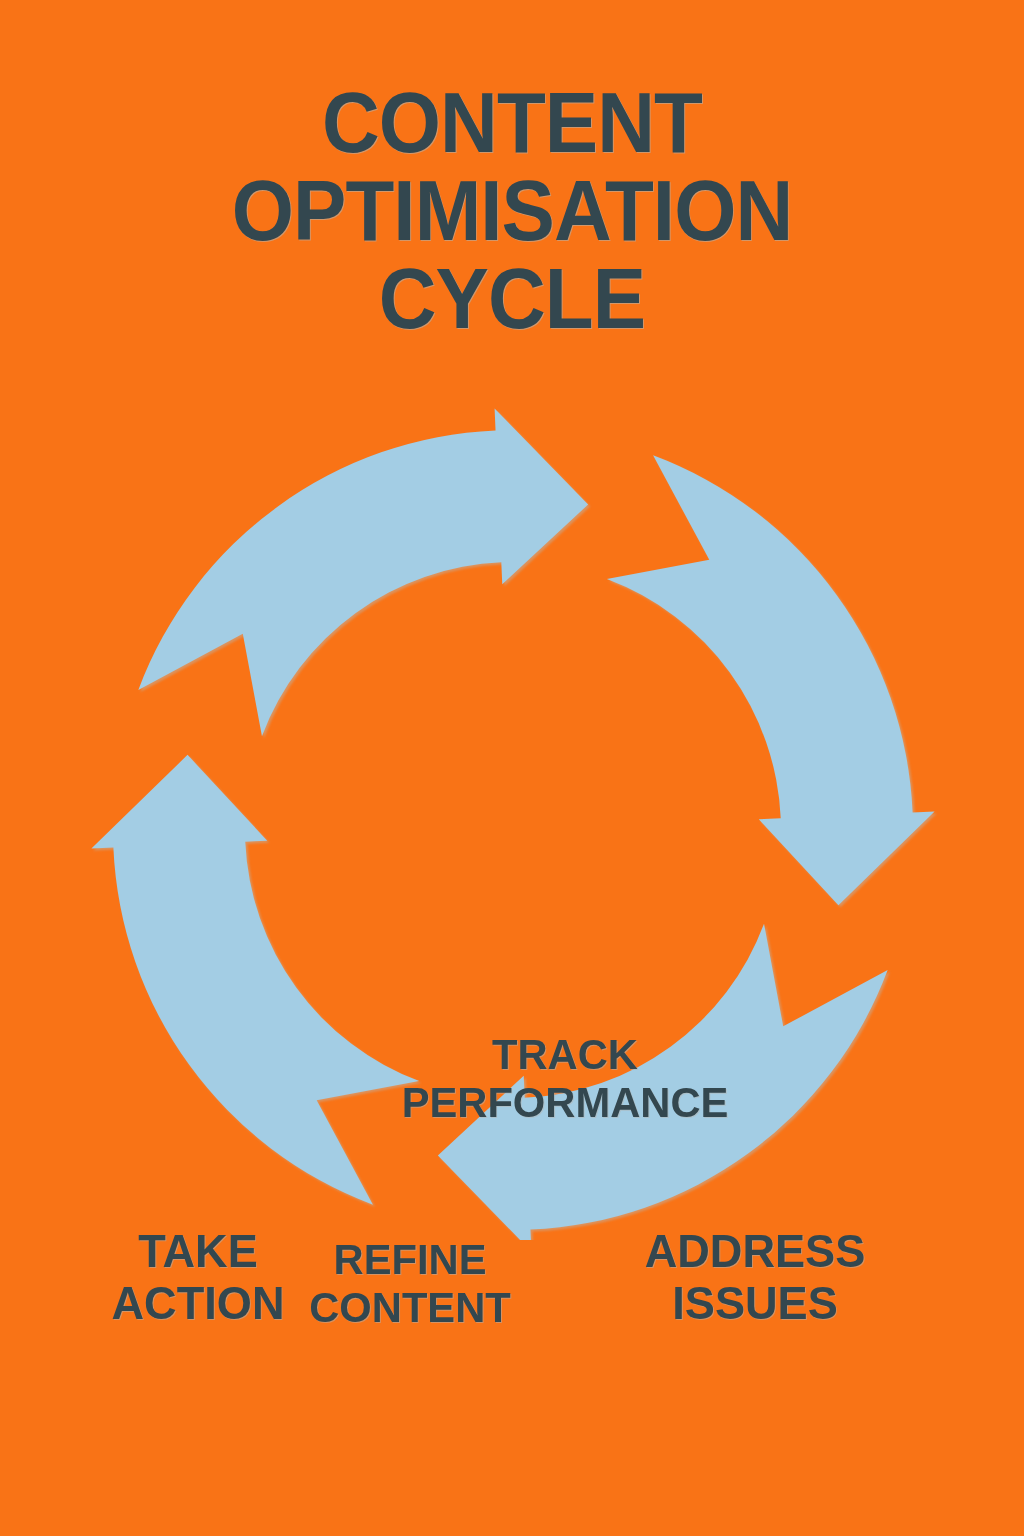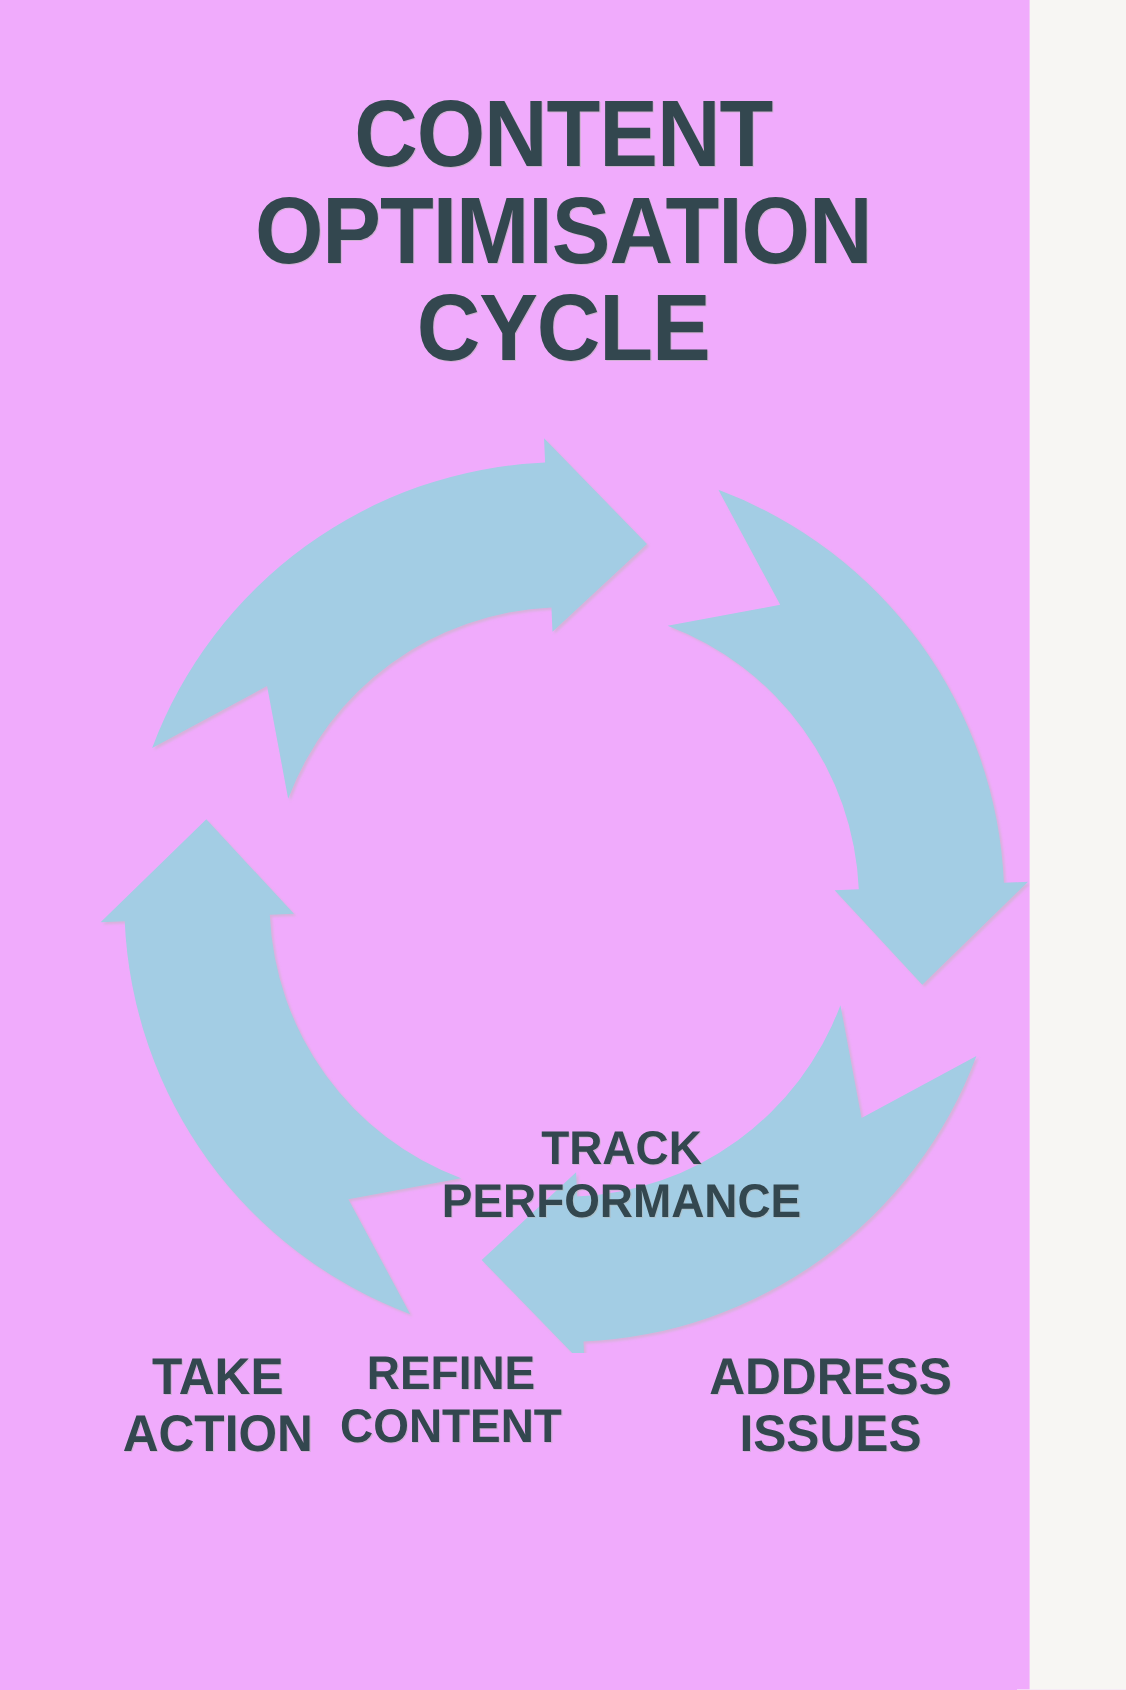--- a/index.html
+++ b/index.html
@@ -3,23 +3,23 @@
 <meta charset="utf-8">
 <title>Content Optimisation Cycle</title>
 <style>
   html, body {
     margin: 0;
     padding: 0;
     background: #f7f6f3;
   }
   #page {
     position: relative;
-    width: 936px;
+    width: 1024px;
     height: 1536px;
-    background: #f0abfc;
+    background: #f97316;
     overflow: hidden;
     font-family: "Liberation Sans", "DejaVu Sans", sans-serif;
   }
 
   
   #title-block {
     position: absolute;
     left: 0;
     top: 78px;
     width: 1024px;
@@ -35,21 +35,21 @@
     color: #33474f;
     text-transform: uppercase;
     transform: scaleX(0.93);
     text-shadow: 1px 1px 0 rgba(180,180,175,0.55);
   }
 
   
   #cycle-diagram {
     position: absolute;
     left: 0;
-    top: 390px;
+    top: 400px;
     width: 1024px;
     height: 840px;
   }
   #cycle-svg {
     display: block;
     width: 1024px;
     height: 840px;
   }
 
   

